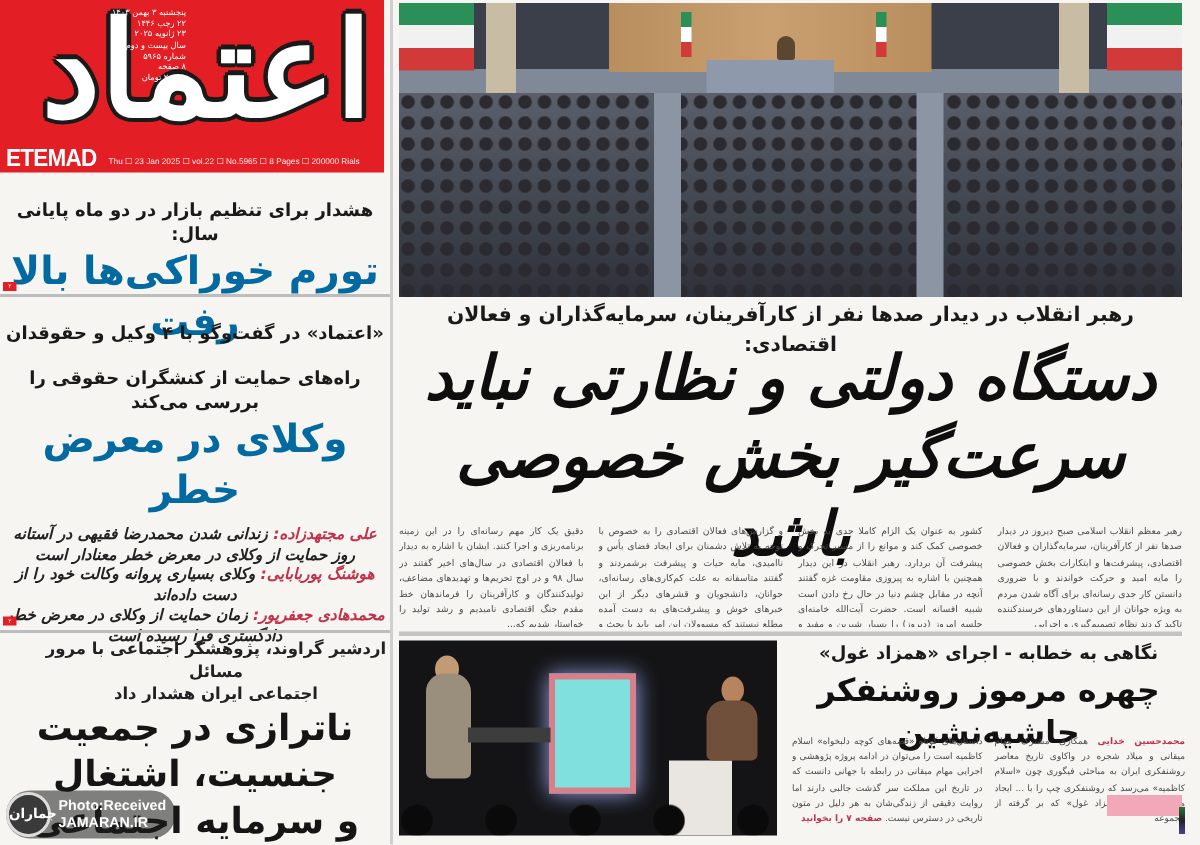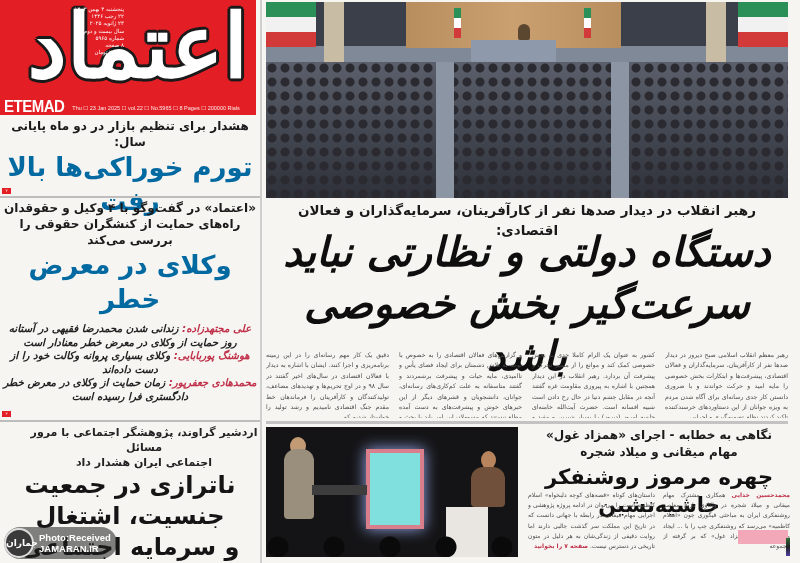--- a/index.html
+++ b/index.html
@@ -11,21 +11,21 @@
   .left-col { position: absolute; left: 0; top: 0; width: 262px; height: 563px; border-right: 2px solid #cfcfcf; }
   .masthead { position: absolute; left: 0; top: 0; width: 256px; height: 115px; background: #e31e24; overflow: hidden; padding-left: 36px; }
   .logo { position: absolute; right: 8px; top: -4px; font-family: "DejaVu Serif", serif; font-weight: bold; font-size: 88px; line-height: 100px; color: #fff; direction: rtl;
           text-shadow: -3px 0 #1a1a1a, 3px 0 #1a1a1a, 0 -3px #1a1a1a, 0 3px #1a1a1a, 2px 2px #1a1a1a, -2px -2px #1a1a1a, 2px -2px #1a1a1a, -2px 2px #1a1a1a; letter-spacing: -4px; }
   .date-block { position: absolute; left: 64px; top: 6px; width: 60px; direction: rtl; text-align: right; color: #fff; font-size: 5.5px; line-height: 7.2px; }
   .masthead-strip { position: absolute; left: 0; bottom: 0; width: 260px; height: 17px; display: flex; align-items: flex-end; padding: 0 4px 2px 4px; }
   .etemad-latin { font-family: "Liberation Sans", sans-serif; font-size: 15px; font-weight: bold; color: #fff; letter-spacing: -0.5px; line-height: 15px; transform: scaleY(1.1); }
   .issue-line { font-family: "Liberation Sans", sans-serif; color: #fff; font-size: 5.5px; margin-left: 8px; margin-bottom: 2px; white-space: nowrap; opacity: 0.9; }
 
   .story { position: absolute; left: 0; width: 260px; direction: rtl; text-align: center; }
-  .kicker { font-weight: bold; font-size: 12px; line-height: 16px; color: #1a1a1a; }
+  .kicker { font-weight: bold; font-size: 12px; line-height: 16px; color: #1a1a1a; margin-top: 14px; }
   .headline-l { font-family: "DejaVu Sans", sans-serif; font-weight: bold; font-size: 26px; line-height: 34px; color: #0369a1; letter-spacing: -0.5px; }
   .page-ref { position: absolute; left: 2px; width: 9px; height: 6px; background: #e31e24; color: #fff; font-size: 4px; line-height: 6px; text-align: center; }
   .divider-h { position: absolute; left: 0; width: 260px; height: 2px; background: #bdbdbd; }
 
   .story1 { top: 118px; height: 76px; }
   .story2 { top: 200px; height: 220px; }
   .bullets { font-size: 10.3px; line-height: 13.6px; font-weight: bold; color: #222; margin-top: 6px; font-style: italic; }
   .bullets .name { color: #c0314a; }
   .story3 { top: 425px; height: 138px; }
   .sub-kicker { font-weight: bold; font-size: 11px; line-height: 15px; color: #222; padding-left: 28px; }
@@ -180,21 +180,20 @@
     <div class="th-man-l"></div>
     <div class="th-desk"></div>
     <div class="th-podium"></div>
     <div class="th-head-r"></div>
     <div class="th-man-r"></div>
     <div class="th-audience"></div>
   </div>
 
   <div class="side-story">
     <div class="side-kicker">نگاهی به خطابه - اجرای «همزاد غول»</div>
-    <div class="side-kicker">مهام میقانی و میلاد شجره</div>
     <div class="side-headline">چهره مرموز روشنفکر حاشیه‌نشین</div>
   </div>
 
   <div class="side-columns">
     <div class="col-text">
       <span>داستان‌های کوتاه «قصه‌های کوچه دلبخواه» اسلام کاظمیه است را می‌توان در ادامه پروژه پژوهشی و اجرایی مهام میقانی در رابطه با جهانی دانست که در تاریخ این مملکت سر گذشت جالبی دارند اما روایت دقیقی از زندگی‌شان به هر دلیل در متون تاریخی در دسترس نیست.</span>
       <span class="more">صفحه ۷ را بخوانید</span>
     </div>
     <div class="col-text">
       <span class="author">محمدحسین خدایی</span>

